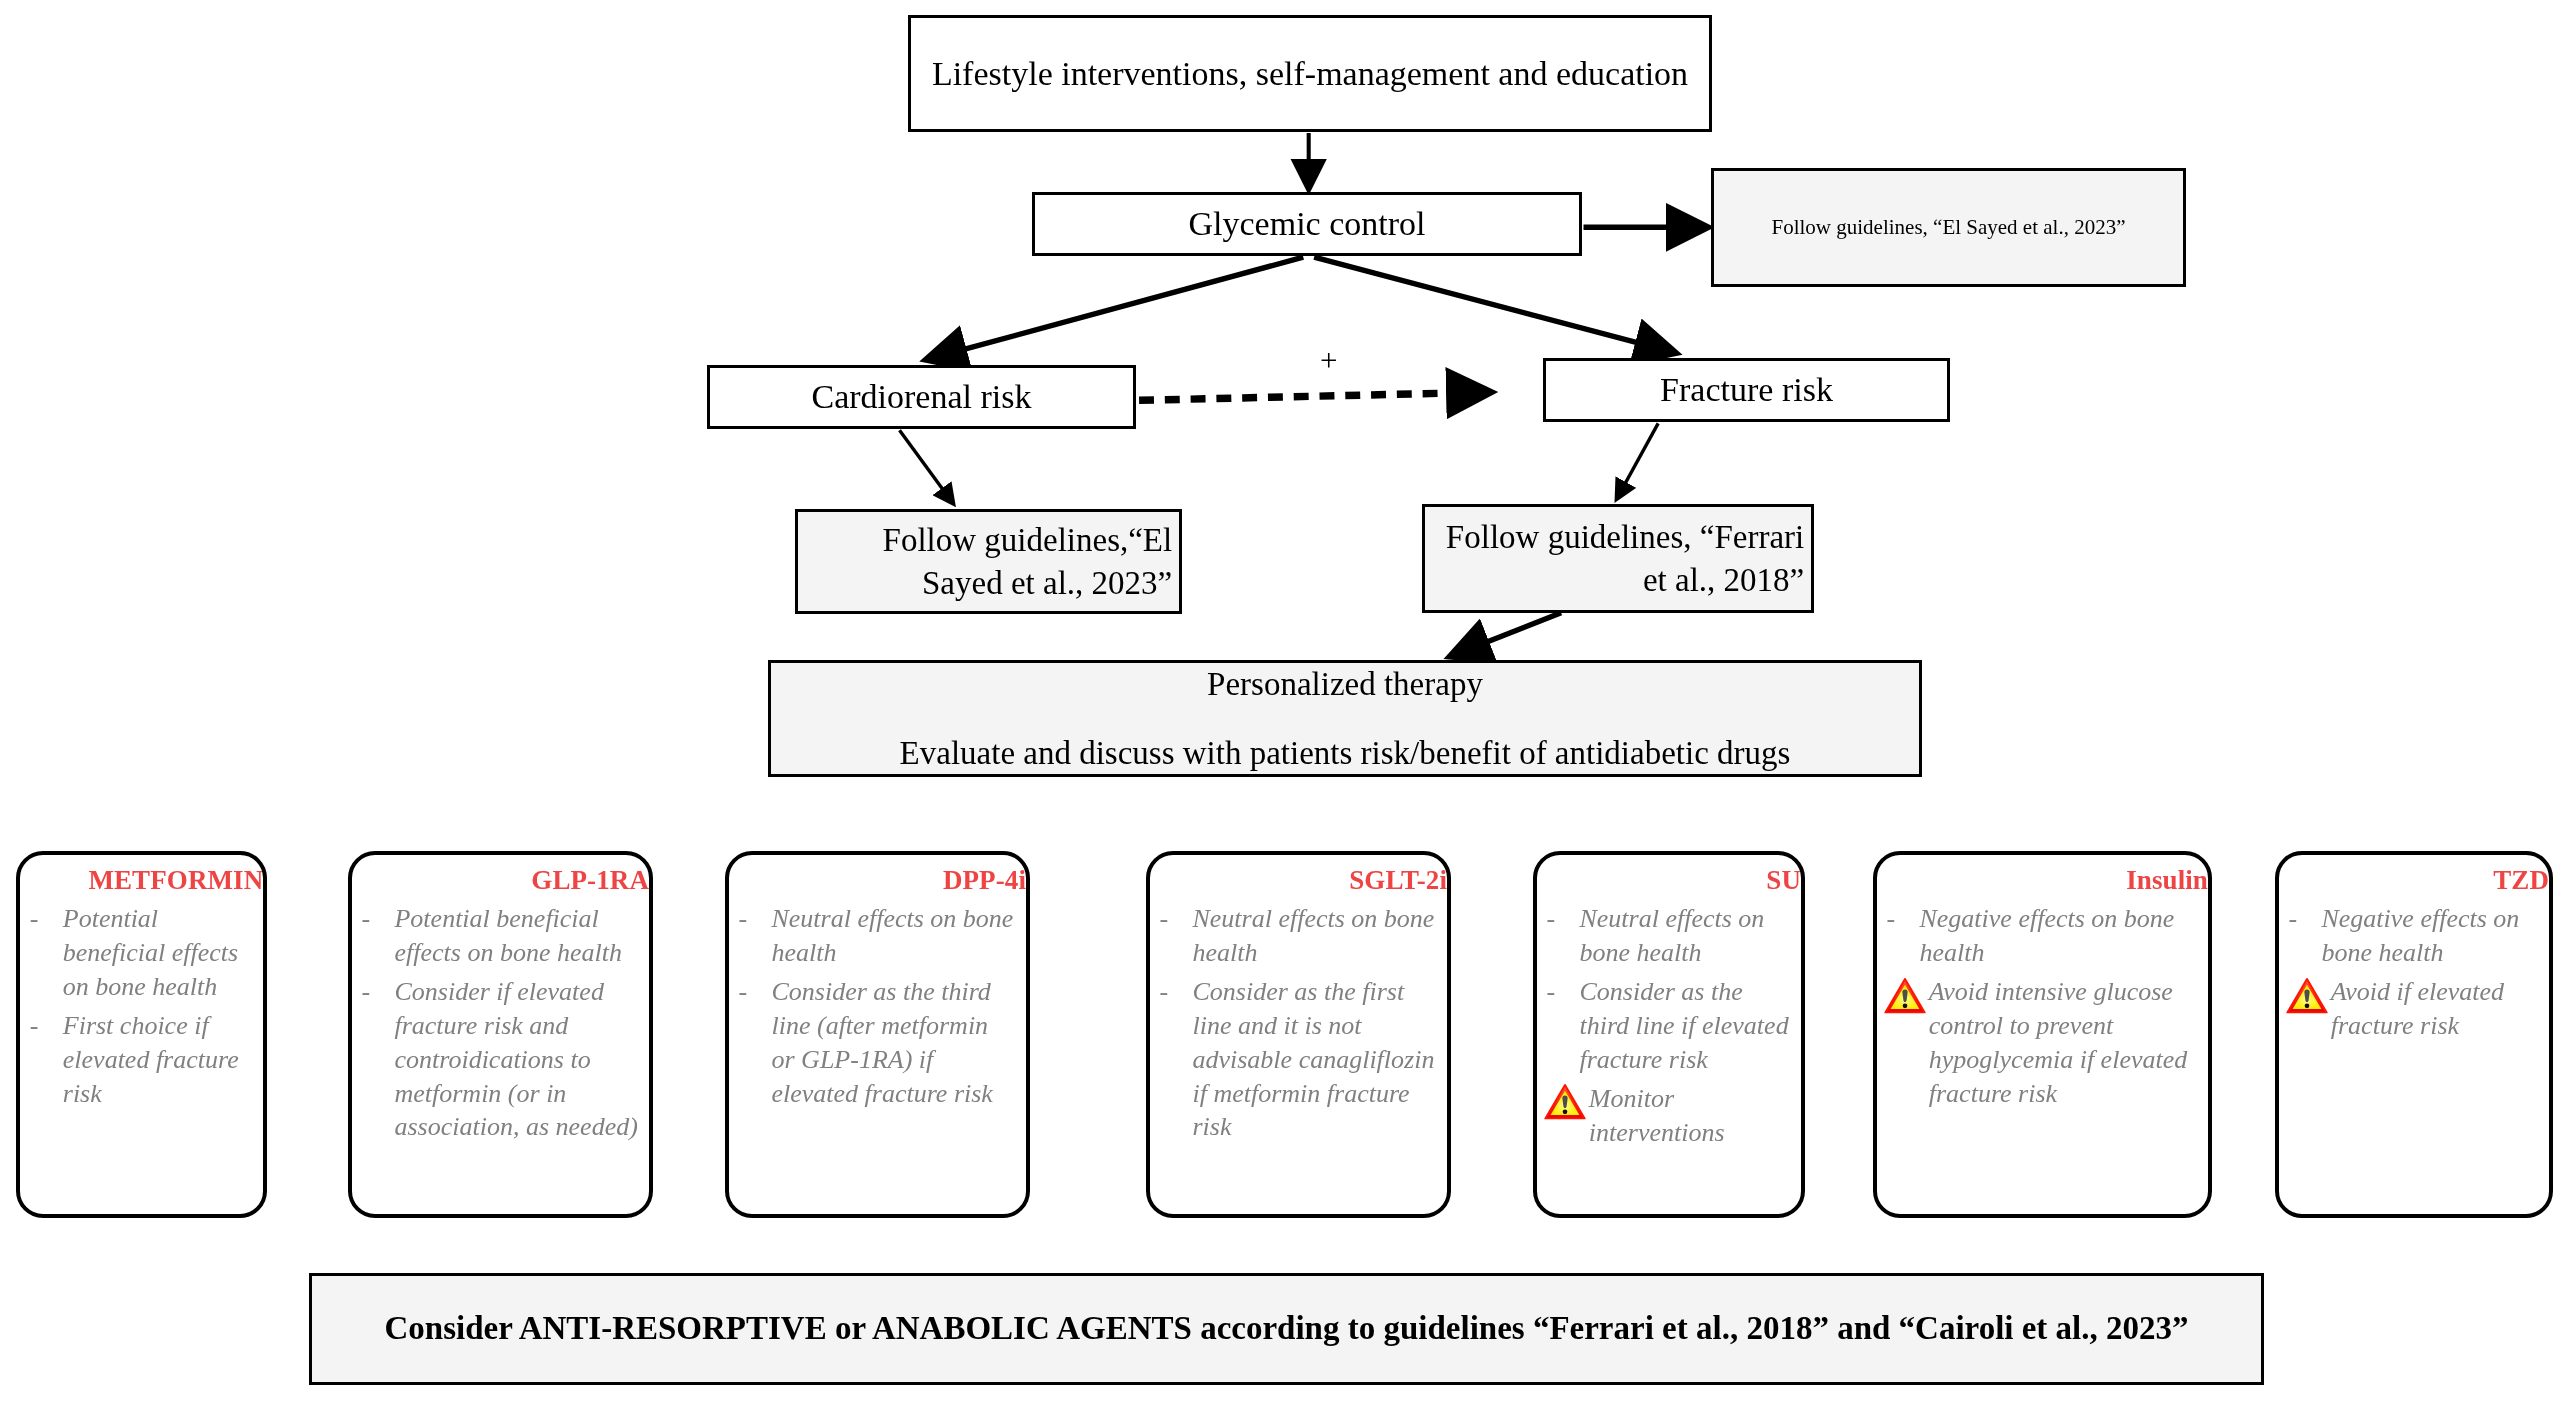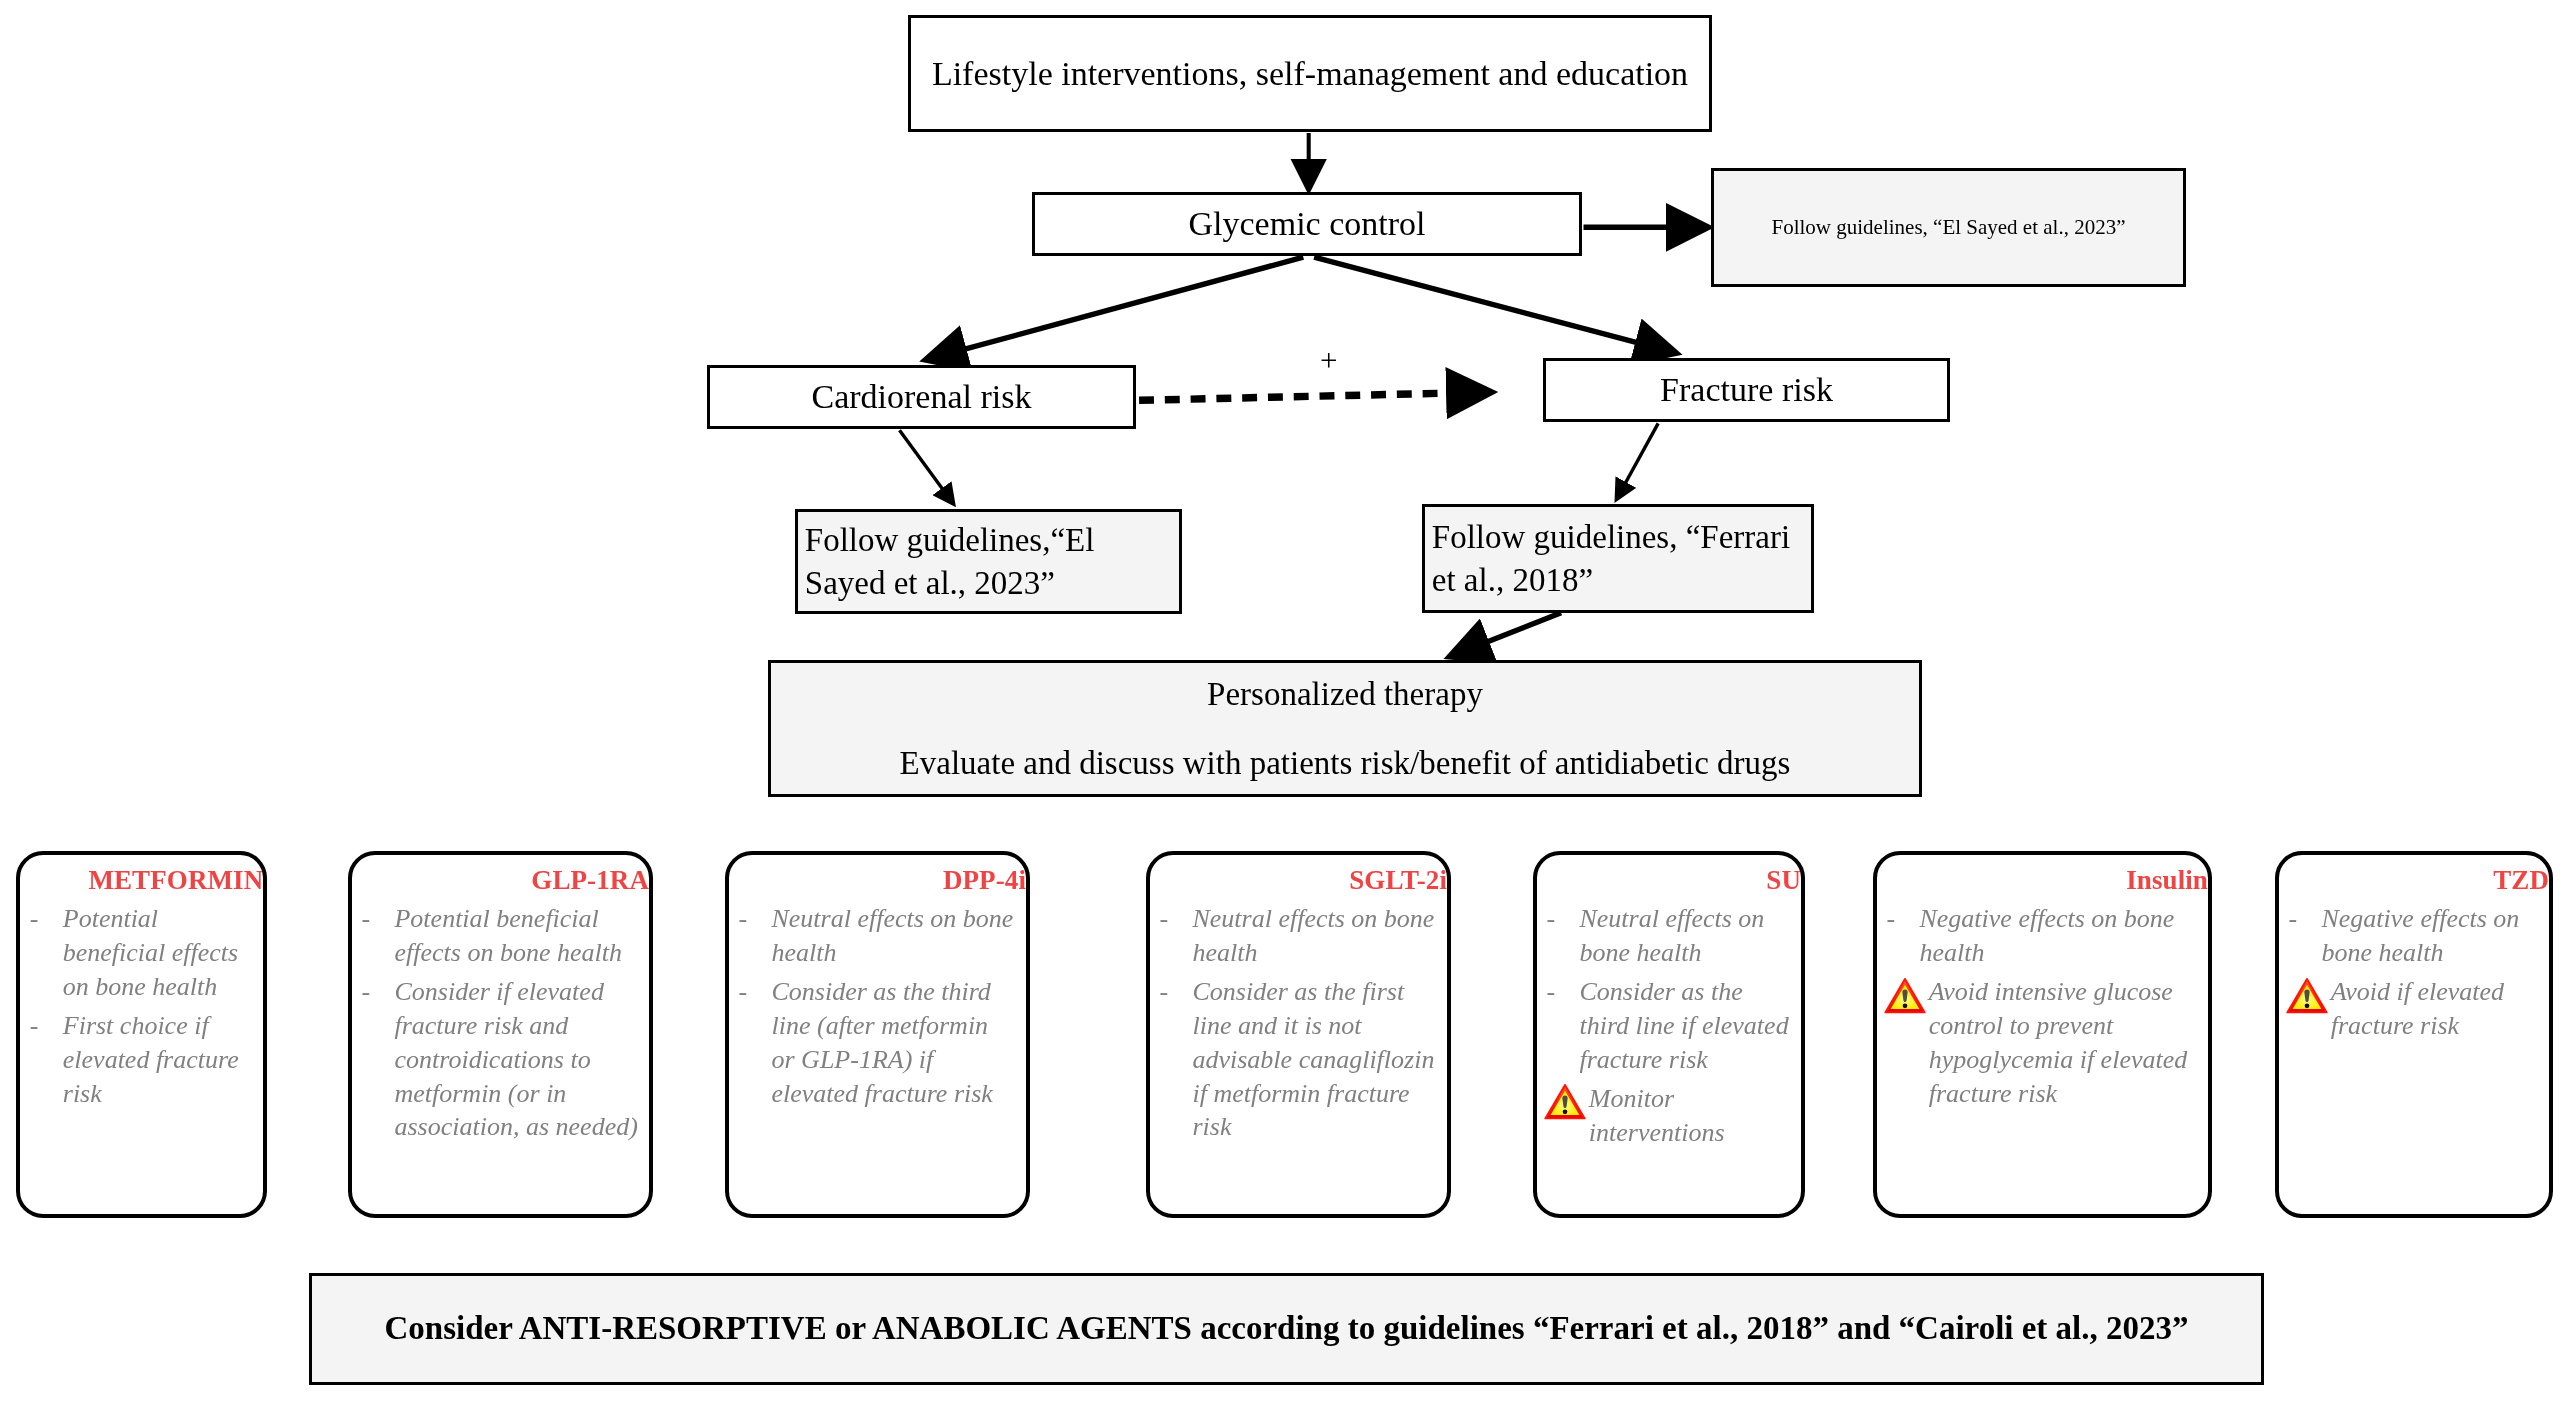--- a/index.html
+++ b/index.html
@@ -2,34 +2,34 @@
 <html style="font-size:11px"><head>
 <meta charset="utf-8">
 <style>
   html,body{margin:0;padding:0;background:#ffffff;}
   body{width:2576px;height:1408px;position:relative;overflow:hidden;
        font-family:"Liberation Serif","DejaVu Serif",serif;color:#000;}
 
   #canvas{position:absolute;left:0;top:0;width:2576px;height:1408px;}
 
   .box{position:absolute;box-sizing:border-box;border:3.4px solid #000;
-       display:flex;align-items:center;justify-content:center;text-align:left;
+       display:flex;align-items:center;justify-content:center;text-align:right;
        background:#ffffff;line-height:1.28;}
   .box.shaded{background:#f4f4f4;}
   .box .txt{padding:2.7px 6.8px;display:block;}
 
   
   #box-lifestyle{left:908px;top:15px;width:804px;height:117px;font-size:34px;}
   #box-glycemic{left:1032px;top:192px;width:550px;height:64px;font-size:34px;}
   #box-follow-glycemic{left:1711px;top:168px;width:475px;height:119px;font-size:21px;}
   #box-cardiorenal{left:707px;top:365px;width:429px;height:64px;font-size:34px;}
   #box-fracture{left:1495px;top:358px;width:407px;height:64px;font-size:34px;margin-left:48px;}
   #box-follow-cardio{left:795px;top:509px;width:387px;height:105px;font-size:33px;}
   #box-follow-fracture{left:1422px;top:504px;width:392px;height:109px;font-size:33px;}
-  #box-personalized{left:768px;top:660px;width:1154px;height:137px;font-size:33px;
+  #box-personalized{left:768px;top:660px;width:1154px;height:117px;font-size:33px;
                     flex-direction:column;justify-content:center;gap:21px;}
 
   #box-bottom{left:309px;top:1273px;width:1955px;height:112px;font-size:33px;
               font-weight:bold;line-height:1.45;}
 
   .plus-sign{position:absolute;left:1320px;top:345px;font-size:31px;line-height:1;}
 
   
   .card{position:absolute;box-sizing:border-box;border:4.1px solid #000;border-radius:27px;
         background:#ffffff;top:851px;height:367px;overflow:hidden;}

